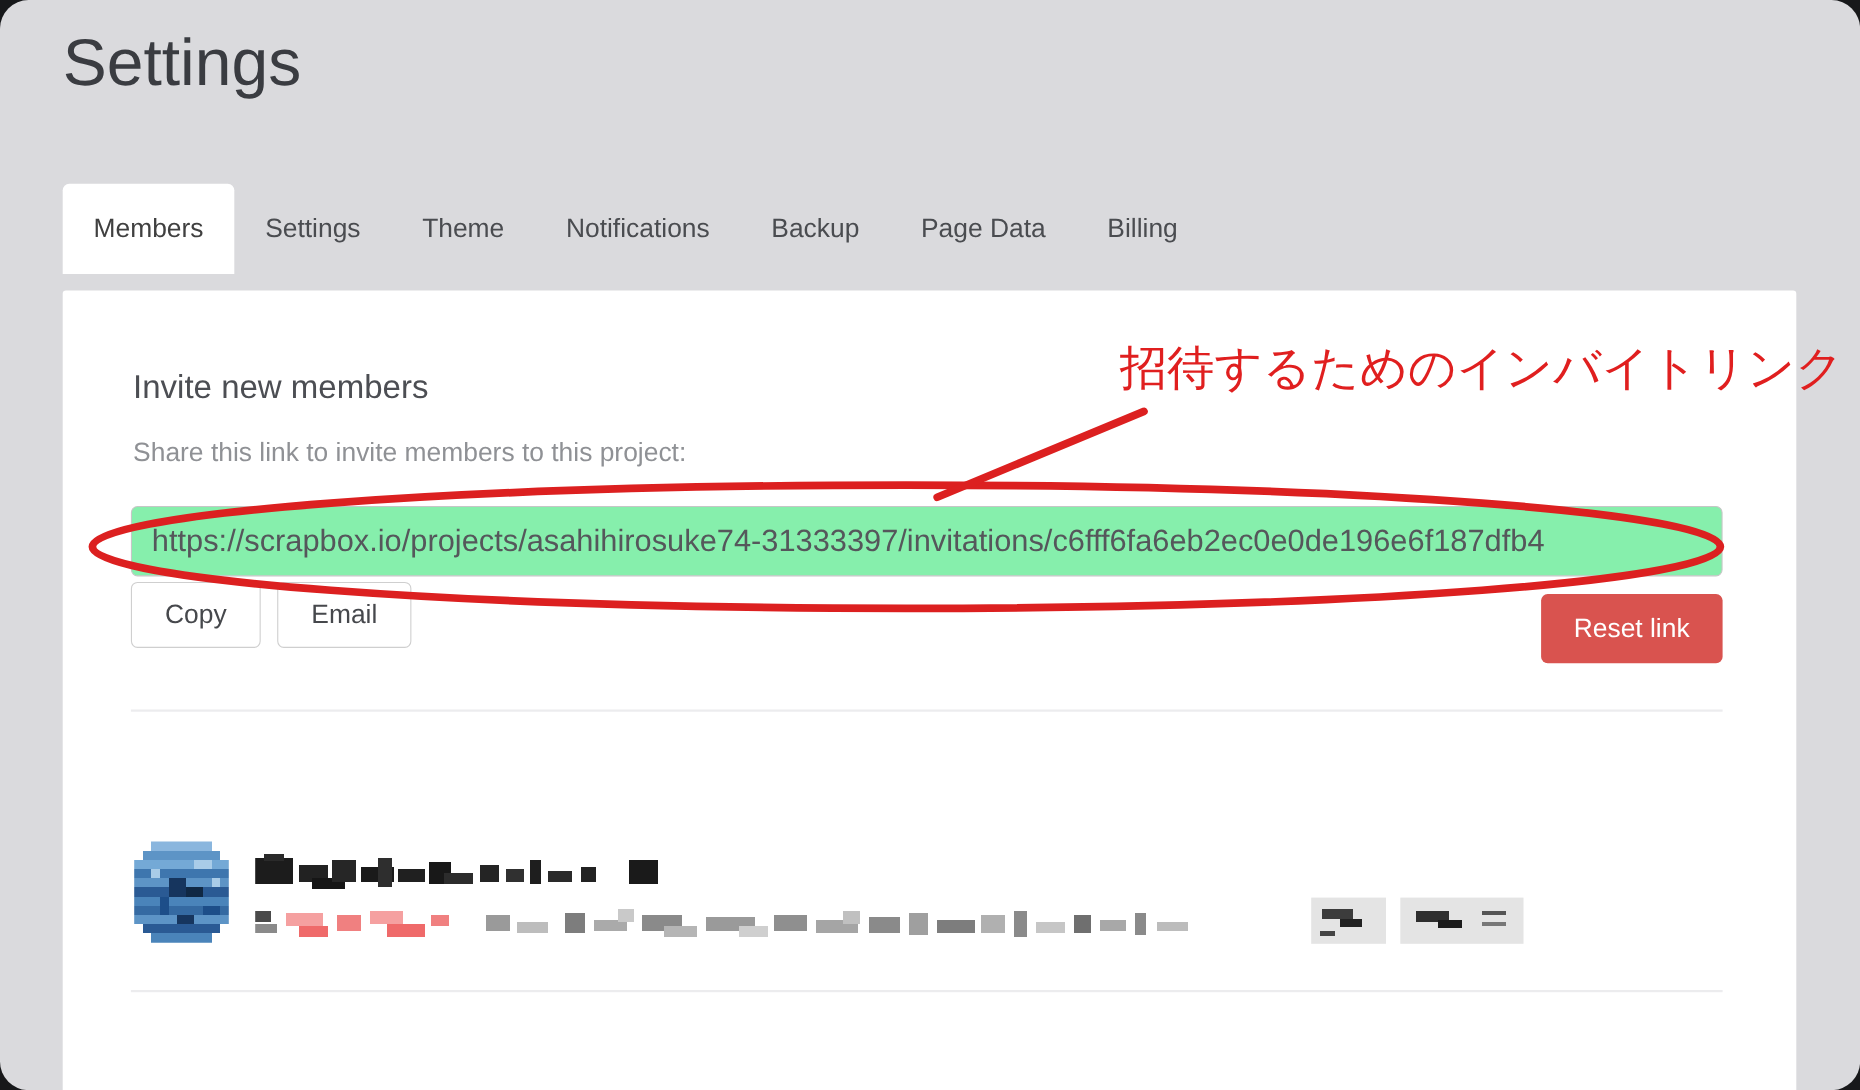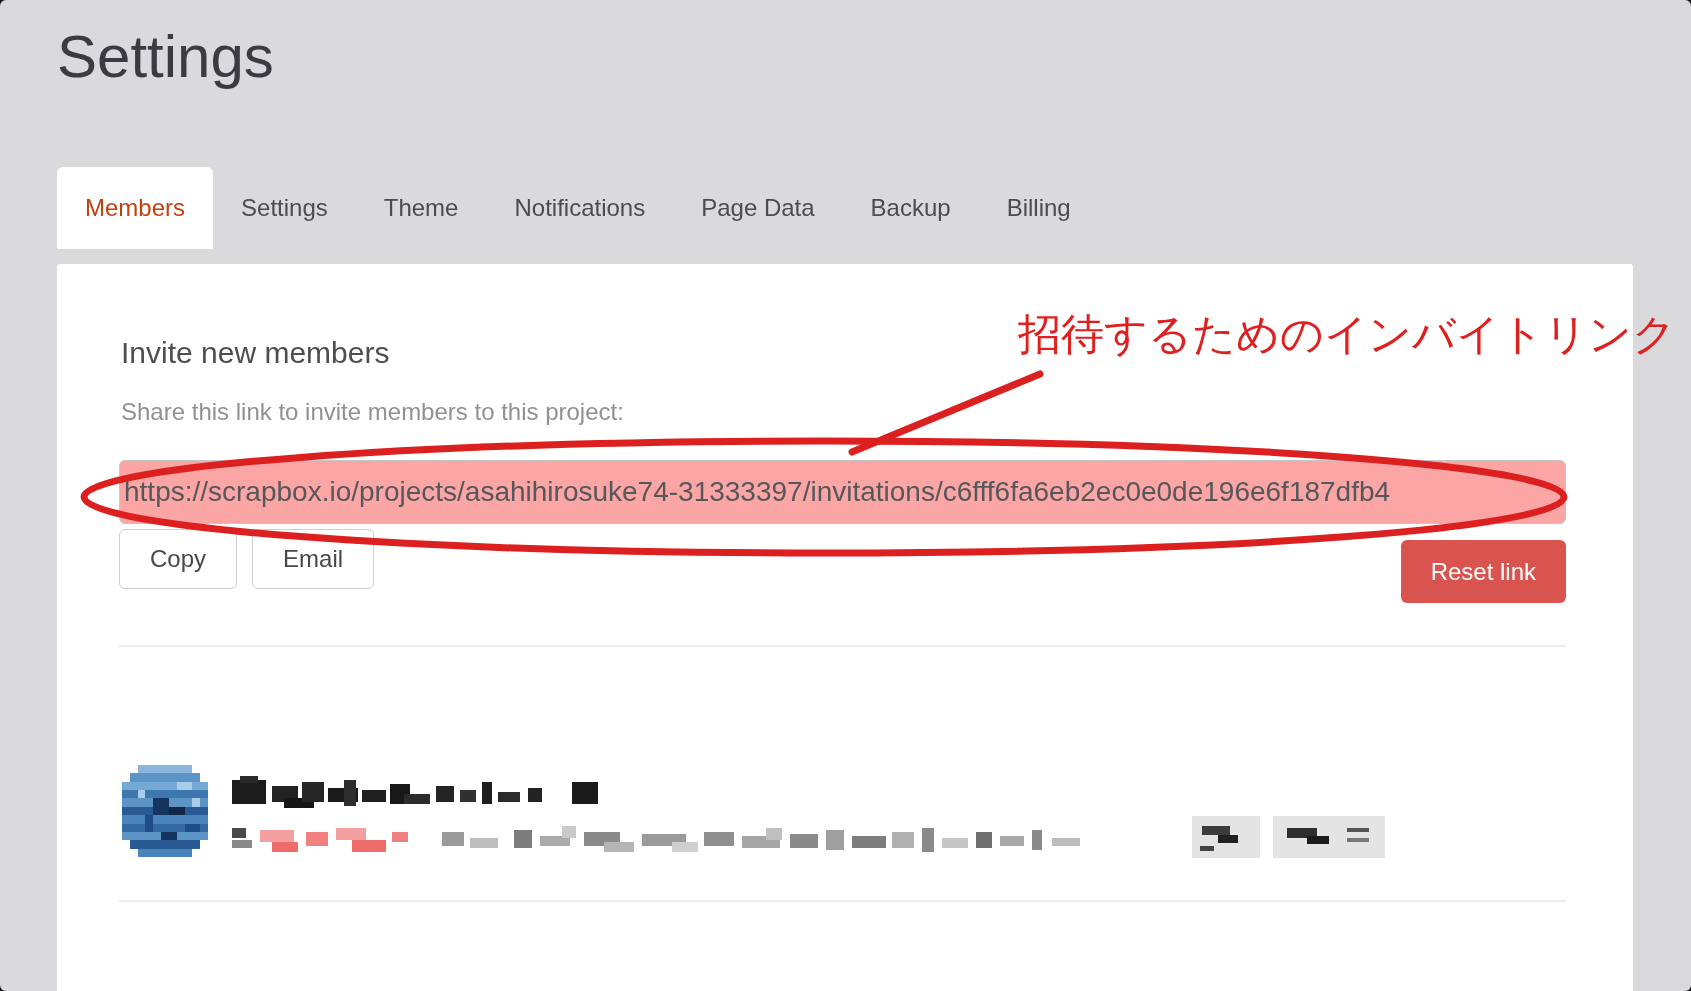--- a/index.html
+++ b/index.html
@@ -1,53 +1,53 @@
 <!DOCTYPE html>
 <html><head>
 <meta charset="utf-8">
 <style>
   html,body{margin:0;padding:0;background:#17181a;}
   .screen{
     position:relative;width:1691px;height:991px;overflow:hidden;
-    background:#dadadd;border-radius:6px;
+    background:#dadadd;border-radius:26px;
     font-family:"Liberation Sans","DejaVu Sans",sans-serif;
   }
   .page-title{
     position:absolute;left:57px;top:22px;
     font-size:60px;font-weight:400;color:#3a3c41;
   }
   
   .tabbar{
     position:absolute;left:57px;top:167px;height:82px;
     display:flex;align-items:stretch;font-size:24px;color:#4a4c50;
   }
   .tab{
     display:flex;align-items:center;padding:0 28px;cursor:pointer;
     white-space:nowrap;
   }
   .tab.active{
-    background:#ffffff;border-radius:6px 6px 0 0;color:#c2410c;
+    background:#ffffff;border-radius:6px 6px 0 0;color:#404040;
   }
   
   .card{
     position:absolute;left:57px;top:264px;width:1576px;height:850px;
     background:#ffffff;border-radius:3px;
   }
   .invite-heading{
     position:absolute;left:64px;top:72px;
     font-size:30px;color:#4c4e53;
   }
   .invite-desc{
     position:absolute;left:64px;top:134px;
     font-size:24px;color:#8f9195;
   }
   .link-input{
     position:absolute;left:62px;top:196px;width:1447px;height:64px;
-    box-sizing:border-box;padding:0 4px;
-    background:#fca5a5;border:1px solid #c6c6c6;border-radius:6px;
+    box-sizing:border-box;padding:0 18px;
+    background:#86efac;border:1px solid #c6c6c6;border-radius:6px;
     font-family:"Liberation Sans","DejaVu Sans",sans-serif;
     font-size:28px;color:#55575b;outline:none;
   }
   .btn-row{
     position:absolute;left:62px;top:265px;display:flex;gap:15px;
   }
   .btn{
     height:60px;padding:0 30px;display:flex;align-items:center;
     background:#ffffff;border:1px solid #cfcfcf;border-radius:6px;
     font-size:24px;color:#46484c;cursor:pointer;
@@ -92,22 +92,22 @@
 
 <div class="screen">
 
   <div class="page-title">Settings</div>
 
   <div class="tabbar">
     <div class="tab active">Members</div>
     <div class="tab">Settings</div>
     <div class="tab">Theme</div>
     <div class="tab">Notifications</div>
+    <div class="tab">Backup</div>
     <div class="tab">Page Data</div>
-    <div class="tab">Backup</div>
     <div class="tab">Billing</div>
   </div>
 
   <div class="card">
 
     <div class="invite-heading">Invite new members</div>
     <div class="invite-desc">Share this link to invite members to this project:</div>
 
     <input type="text" class="link-input" value="https://scrapbox.io/projects/asahihirosuke74-31333397/invitations/c6fff6fa6eb2ec0e0de196e6f187dfb4" style="">
 

